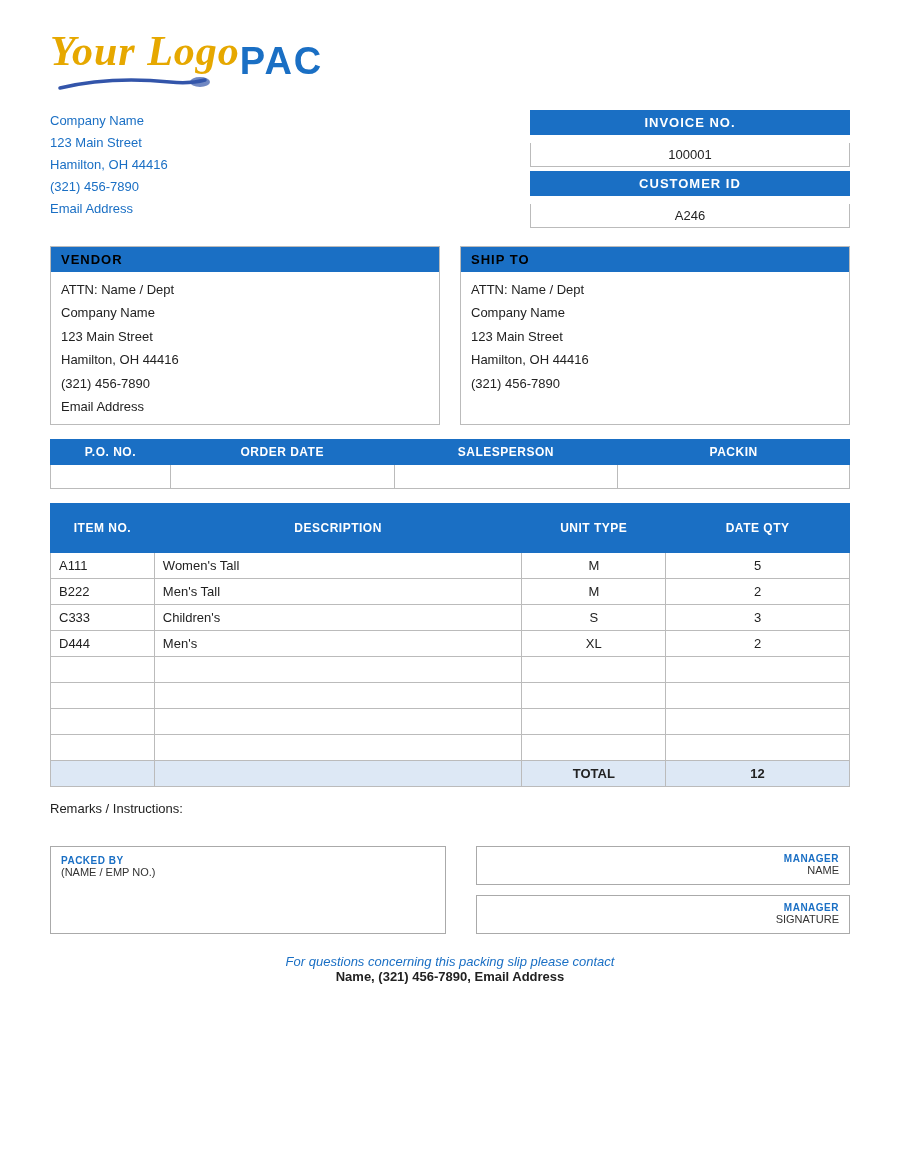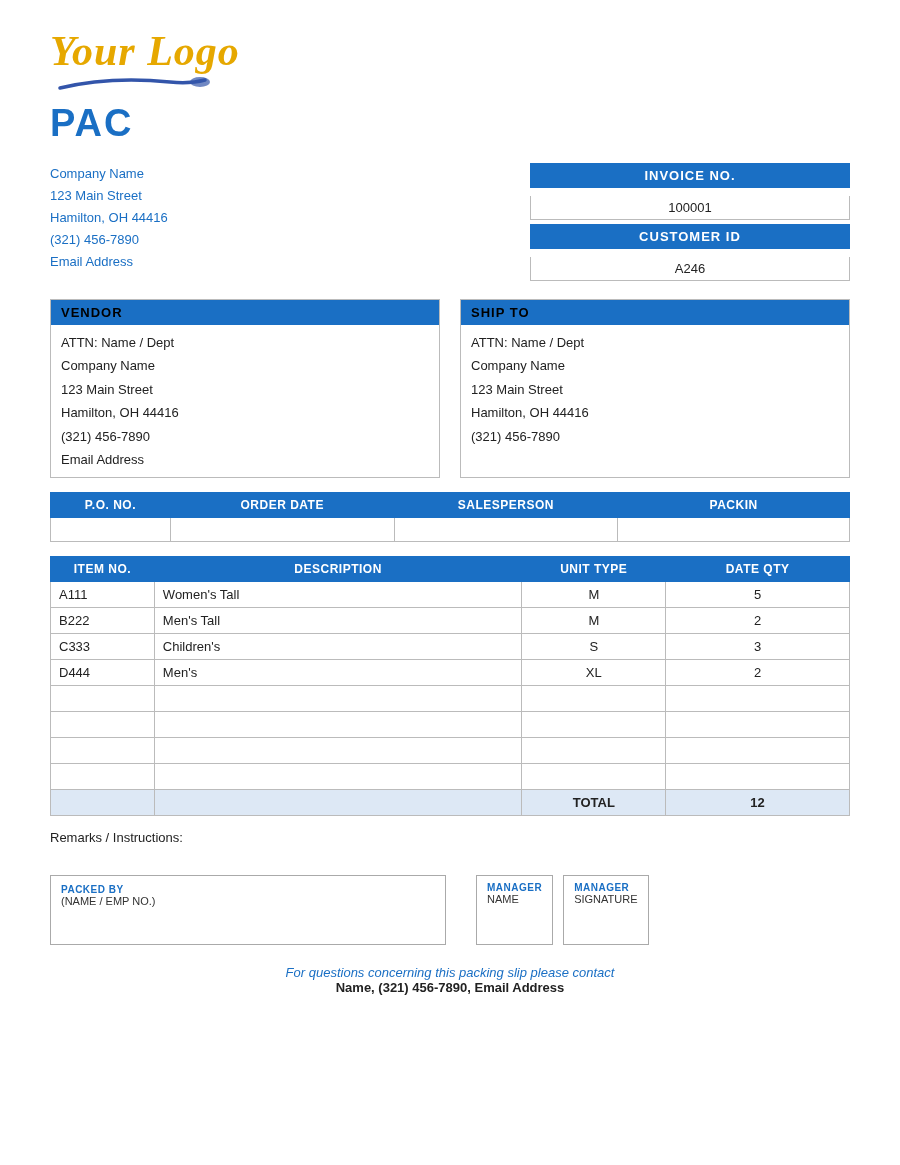--- a/index.html
+++ b/index.html
@@ -9,24 +9,22 @@
       width: 900px;
       min-height: 1165px;
       padding: 30px 50px;
       color: #222;
       font-size: 13px;
     }
 
     
     .header {
       display: flex;
-      justify-content: space-between;
       align-items: flex-start;
       margin-bottom: 18px;
-      flex-direction: column;
     }
     .logo-area {
       display: flex;
       flex-direction: column;
       align-items: flex-start;
     }
     .logo-text {
       font-size: 42px;
       font-weight: 900;
       color: #e6a800;
@@ -131,21 +129,21 @@
     
     .items-table {
       width: 100%;
       border-collapse: collapse;
       margin-bottom: 14px;
     }
     .items-table th {
       background: #1a6fc4;
       color: #fff;
       text-align: center;
-      padding: 5px 8px;
+      padding: 17px 8px;
       font-size: 12px;
       font-weight: bold;
       letter-spacing: 0.5px;
       border: 1px solid #1a6fc4;
     }
     .items-table td {
       border: 1px solid #bbb;
       padding: 5px 8px;
       height: 26px;
     }
@@ -179,22 +177,23 @@
     }
     .sig-box-left {
       flex: 1;
       border: 1px solid #aaa;
       padding: 8px 10px;
       min-height: 70px;
     }
     .sig-box-right {
       flex: 1;
       display: flex;
-      flex-direction: row;
+      flex-direction: column;
       gap: 10px;
+      text-align: right;
     }
     .sig-line {
       border: 1px solid #aaa;
       padding: 6px 10px;
     }
     .sig-label {
       font-size: 10px;
       color: #1a6fc4;
       font-weight: bold;
       letter-spacing: 0.5px;

